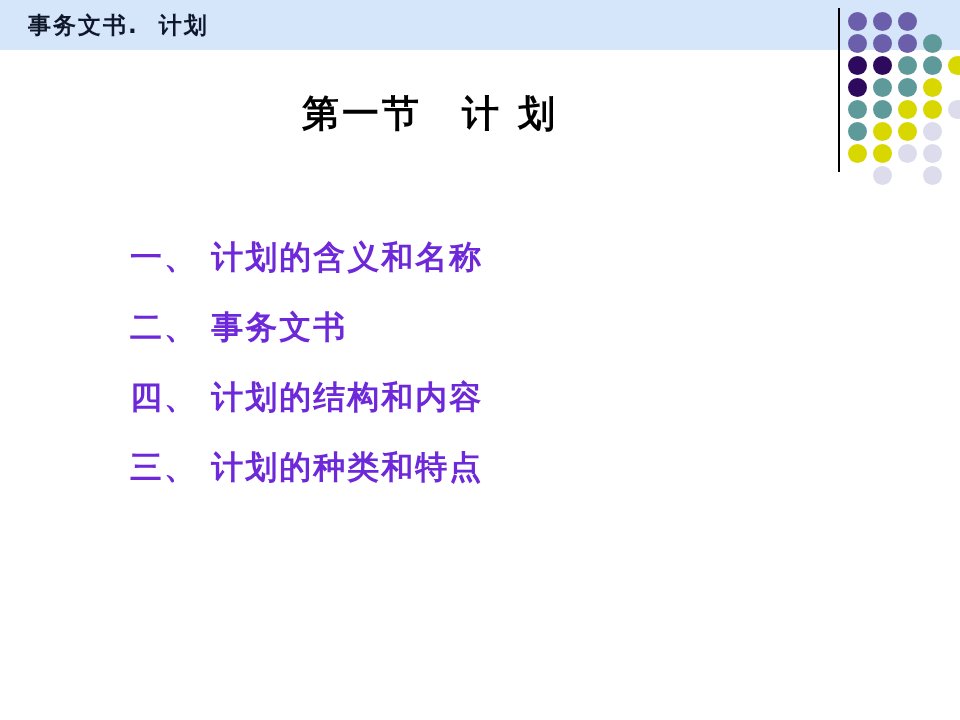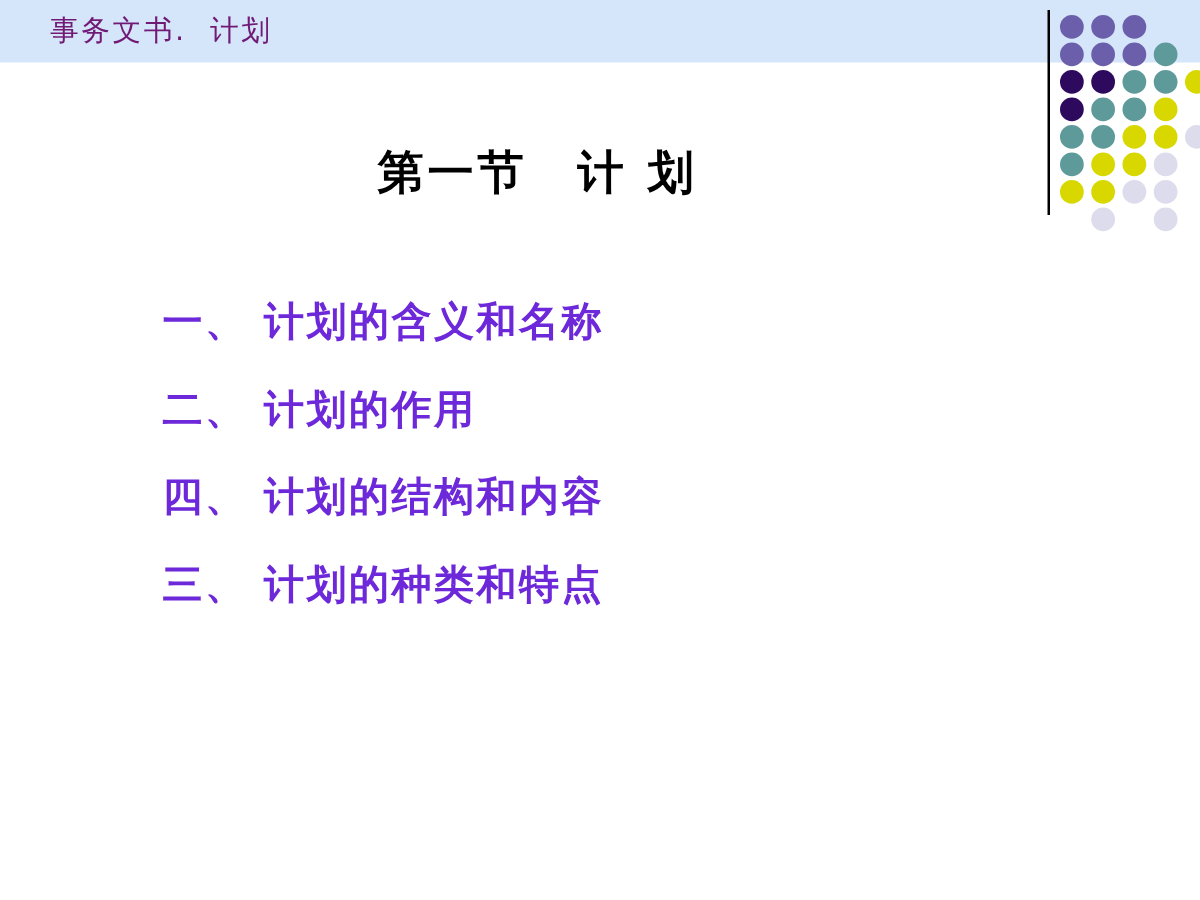--- a/index.html
+++ b/index.html
@@ -26,26 +26,26 @@
   .header-band {
     position: absolute;
     left: 0;
     top: 0;
     width: 960px;
     height: 50px;
     background: #d5e5fa;
   }
   .header-title {
     position: absolute;
-    left: 40px;
+    left: 28px;
     top: 9px;
     font-size: 23px;
-    font-weight: normal;
+    font-weight: bold;
     letter-spacing: 2px;
-    color: #701a75;
+    color: #0f172a;
     white-space: pre;
     line-height: 32px;
     font-family: "DejaVu Sans", "Liberation Sans", sans-serif;
   }
 
   
   .deco {
     position: absolute;
     left: 830px;
     top: 0px;
@@ -74,21 +74,20 @@
     top: 90px;
     width: 860px;
     text-align: center;
     font-size: 37px;
     font-weight: bold;
     color: #000000;
     letter-spacing: 3px;
     white-space: pre;
     line-height: 48px;
     font-family: "DejaVu Sans", "Liberation Sans", sans-serif;
-    margin-top: 24px;
   }
 
   .bullet-list {
     position: absolute;
     left: 130px;
     top: 222px;
     width: 700px;
   }
   .bullet-item {
     font-size: 32px;
@@ -143,18 +142,18 @@
         <div class="dot" style="left: 93px; top: 144px; background: rgb(220, 220, 236);"></div>
         <div class="dot" style="left: 43px; top: 166px; background: rgb(220, 220, 236);"></div>
         <div class="dot" style="left: 93px; top: 166px; background: rgb(220, 220, 236);"></div>
       </div>
   </div>
 
   <div class="slide-title">第一节　计 划</div>
 
   <div class="bullet-list" id="bullet-list">
       <div class="bullet-item">一、 计划的含义和名称</div>
-      <div class="bullet-item">二、 计划的作用</div>
+      <div class="bullet-item">二、 事务文书</div>
       <div class="bullet-item">四、 计划的结构和内容</div>
       <div class="bullet-item">三、 计划的种类和特点</div>
     </div>
 
 </div>
 
 </body></html>

